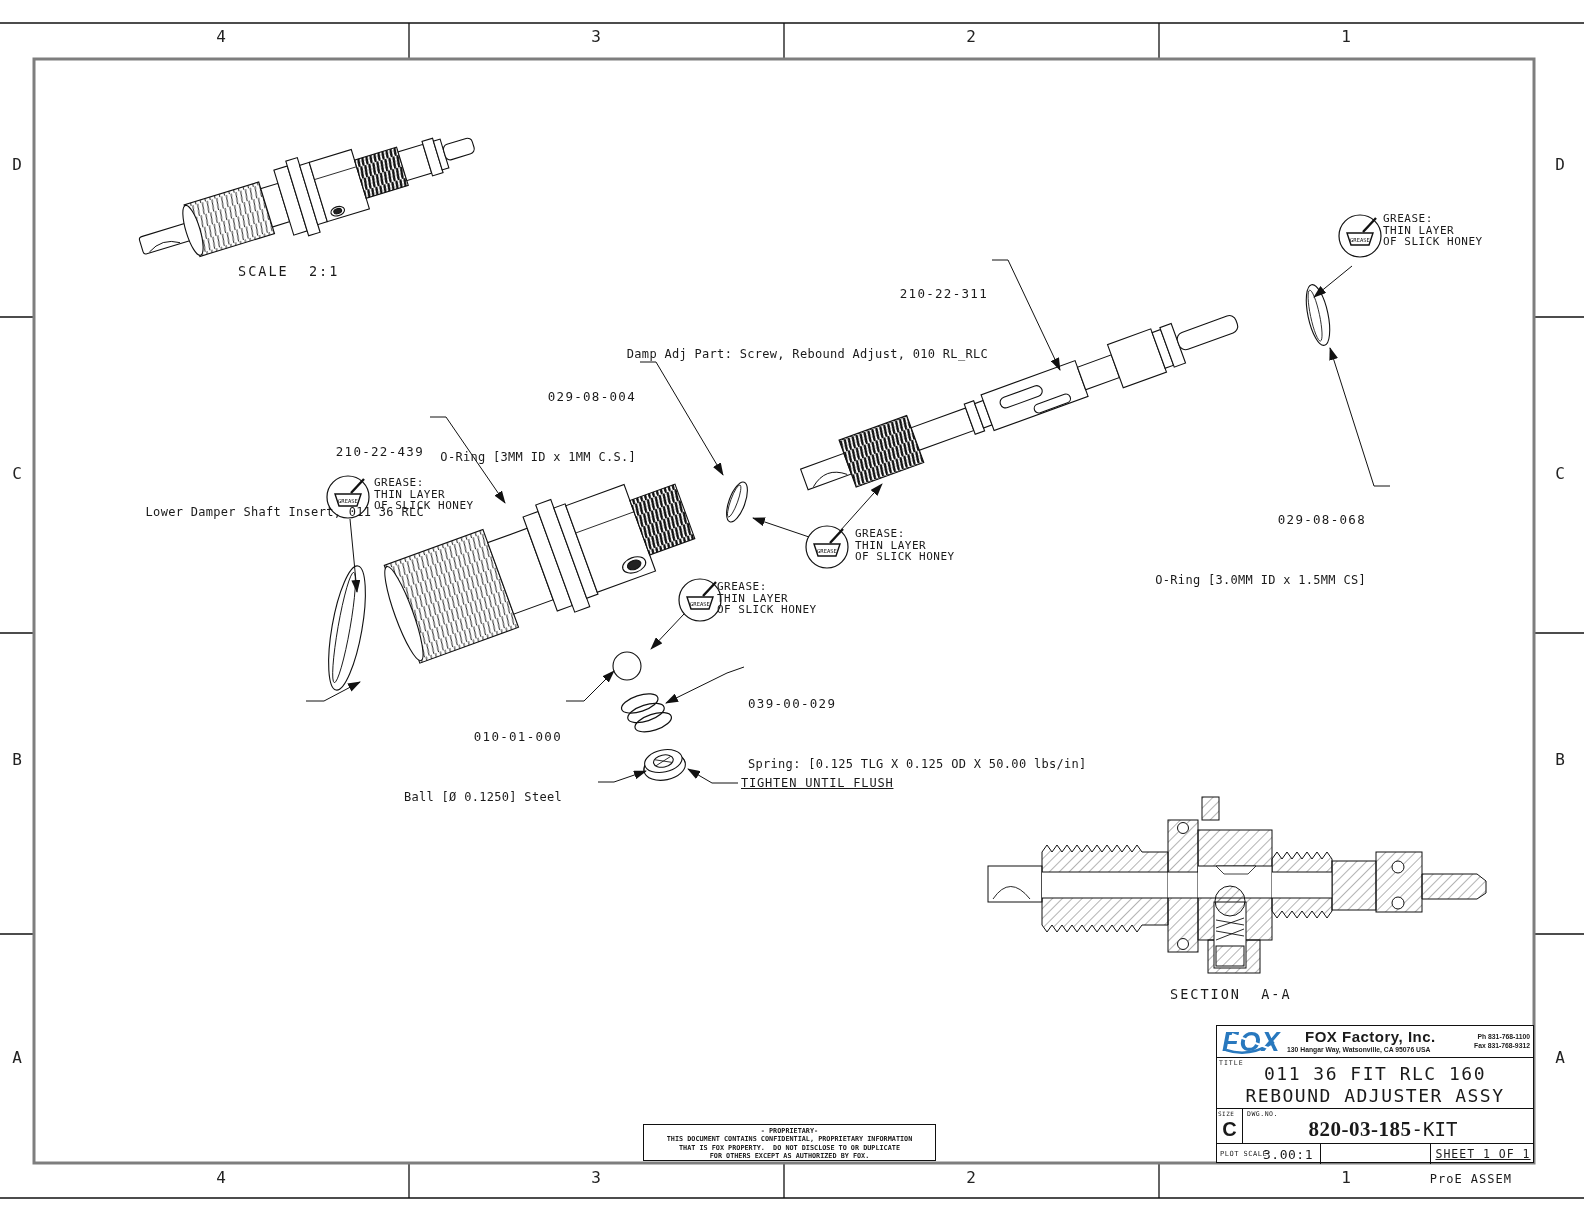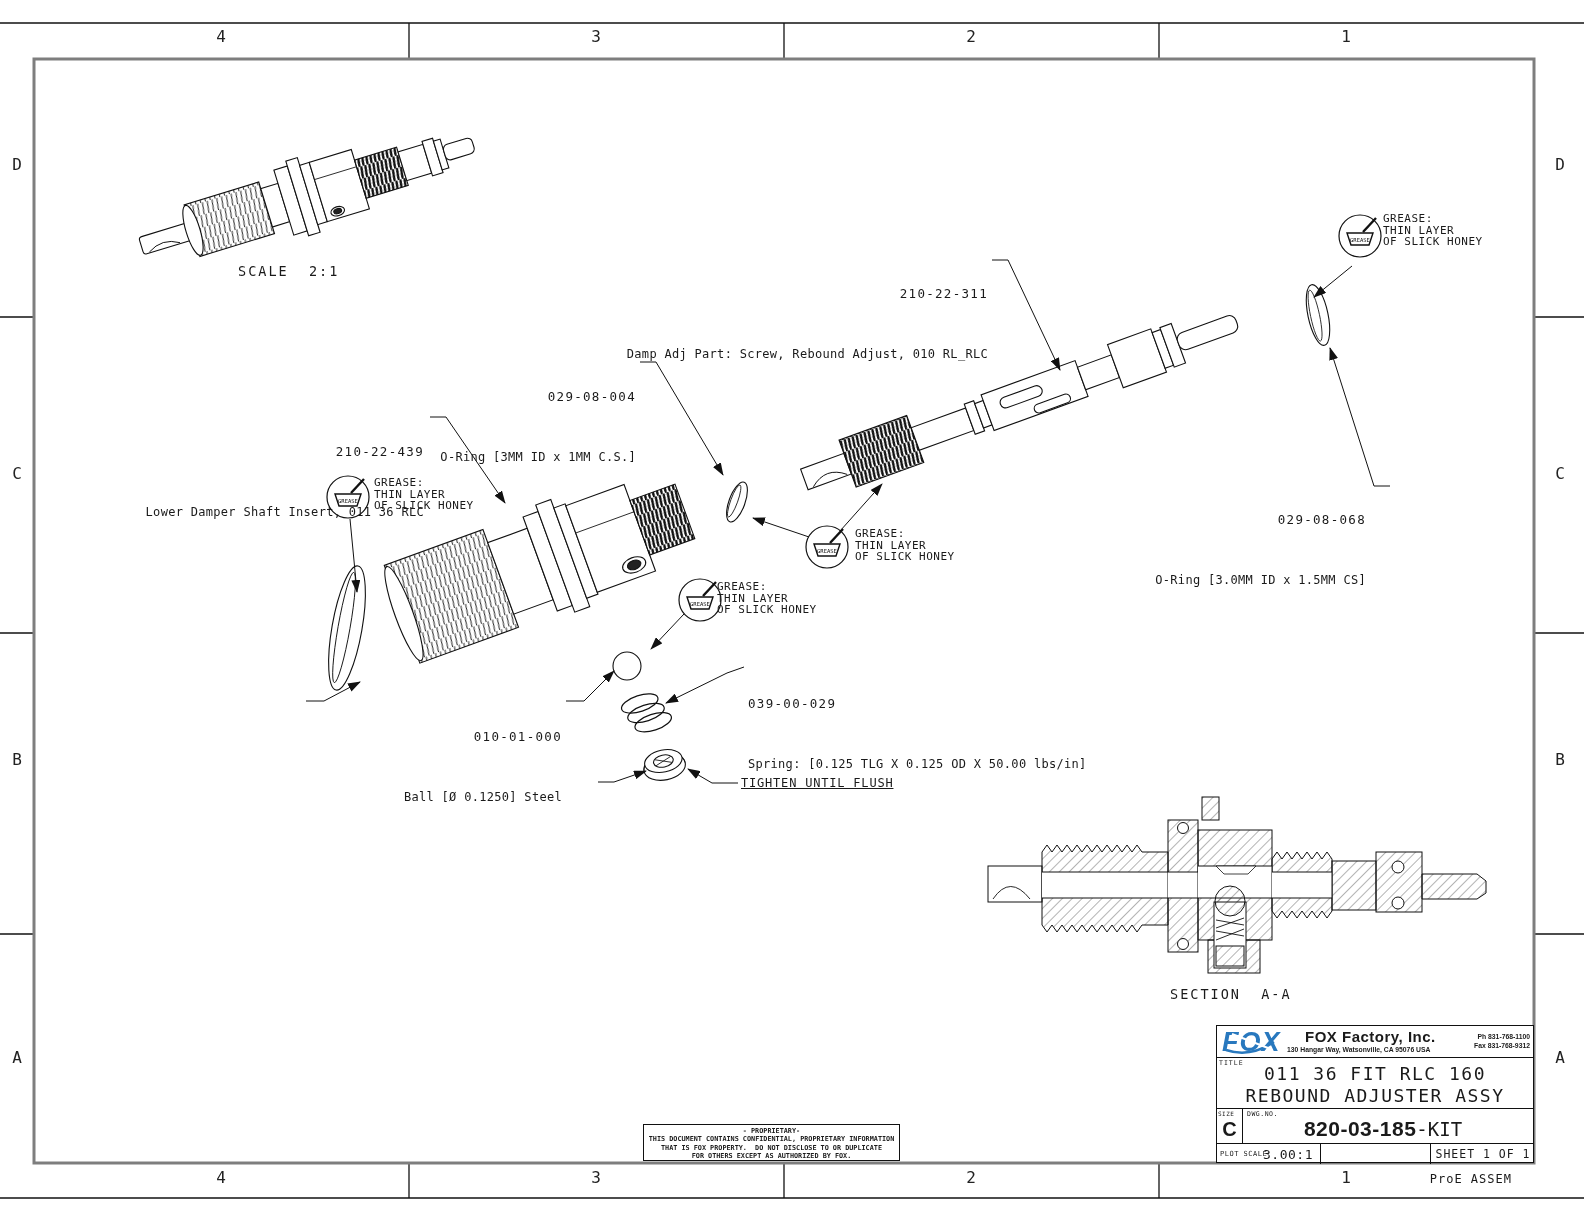--- a/index.html
+++ b/index.html
@@ -27,30 +27,30 @@
   .tb-row2 { position:absolute; left:0; top:32px; width:100%; height:51px; border-bottom:1px solid #111; box-sizing:border-box; }
   .tb-title-label { position:absolute; left:2px; top:1px; font-size:6.5px; letter-spacing:1px; }
   .tb-title1 { position:absolute; left:0; top:5px;  width:100%; text-align:center; font-size:18px; letter-spacing:1.5px; white-space:pre; }
   .tb-title2 { position:absolute; left:0; top:27px; width:100%; text-align:center; font-size:18px; letter-spacing:1.5px; white-space:pre; }
   .tb-row3 { position:absolute; left:0; top:83px; width:100%; height:35px; border-bottom:1px solid #111; box-sizing:border-box; }
   .tb-size { position:absolute; left:0; top:0; width:26px; height:100%; border-right:1px solid #111; box-sizing:border-box; }
   .tb-size-label { position:absolute; left:1px; top:1px; font-size:6px; letter-spacing:0.5px; }
   .tb-size-val { position:absolute; left:0; top:9px; width:100%; text-align:center; font-family:"Liberation Sans",sans-serif; font-weight:bold; font-size:20px; }
   .tb-dwg-label { position:absolute; left:30px; top:1px; font-size:6.5px; letter-spacing:0.5px; }
   .tb-dwg-val { position:absolute; left:26px; top:8px; width:280px; text-align:center; font-size:19px; white-space:nowrap; }
-  .tb-dwg-val .b { font-family:Liberation Sans, sans-serif; font-weight:bold; font-size:21px; letter-spacing:0.5px; }
+  .tb-dwg-val .b { font-family:Liberation Serif, serif; font-weight:bold; font-size:21px; letter-spacing:0.5px; }
   .tb-row4 { position:absolute; left:0; top:118px; width:100%; height:20px; }
   .tb-plot { position:absolute; left:0; top:0; width:104px; height:100%; border-right:1px solid #111; box-sizing:border-box; }
   .tb-plot-label { position:absolute; left:3px; top:6px; font-size:7px; letter-spacing:0.5px; }
   .tb-plot-val { position:absolute; left:46px; top:3px; font-size:13px; letter-spacing:0.5px; }
   .tb-mid { position:absolute; left:104px; top:0; width:110px; height:100%; border-right:1px solid #111; box-sizing:border-box; }
   .tb-sheet { position:absolute; left:214px; top:0; width:104px; height:100%; }
-  .tb-sheet-val { position:absolute; left:0; top:3px; width:100%; text-align:center; font-size:11.5px; letter-spacing:1px; white-space:pre; }
-
-  .prop { position:absolute; left:643px; top:1124px; width:257px; height:37px;
+  .tb-sheet-val { position:absolute; left:0; top:3px; width:100%; text-align:center; font-size:11.5px; letter-spacing:1px; white-space:pre;text-decoration:underline; }
+
+  .prop { position:absolute; left:643px; top:1124px; width:293px; height:37px;
           border:1.2px solid #111; box-sizing:border-box; text-align:center;
           font-size:6.8px; font-weight:bold; line-height:8.4px; padding-top:2px; white-space:pre; }
 </style>
 </head>
 <body>
 
 <div class="sheet">
 
 <svg class="draw" width="1584" height="1224" viewBox="0 0 1584 1224">
   <defs>

